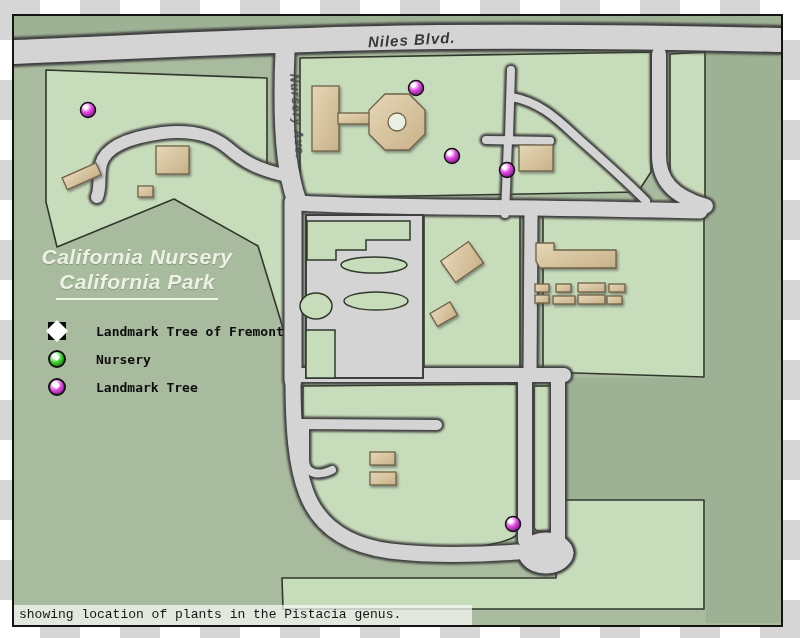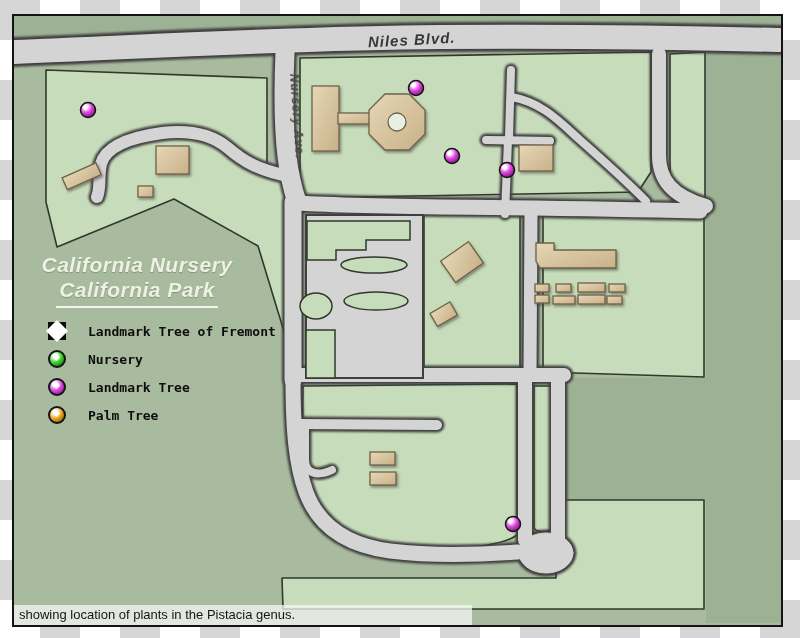--- a/index.html
+++ b/index.html
@@ -14,51 +14,51 @@
     background-color:#ffffff;
   }
   #map-frame{
     position:absolute;left:12px;top:14px;width:771px;height:613px;
     box-sizing:border-box;border:2px solid #141414;background:#a9bb9e;
   }
   #map-svg{position:absolute;left:0;top:0;}
 
   
   #title-block{
-    position:absolute;left:28px;top:252px;width:218px;text-align:center;
+    position:absolute;left:28px;top:244px;width:218px;text-align:center;
     color:#edf2e4;font-weight:bold;font-style:italic;font-size:21px;line-height:25px;
     letter-spacing:0.5px;text-shadow:0 1px 1px rgba(60,75,55,.35);
     font-family:"Liberation Sans",sans-serif;
   }
   #title-underline{width:162px;height:2px;background:#f2f6ea;margin:4px auto 0;}
 
   #legend{position:absolute;left:48px;top:317px;}
   .legend-item{display:flex;align-items:center;height:28px;}
   .legend-label{
-    margin-left:22px;font-family:"DejaVu Sans Mono",monospace;
+    margin-left:30px;font-family:"DejaVu Sans Mono",monospace;
     font-weight:bold;font-size:13px;color:#0d0d0d;white-space:nowrap;
   }
   .marker{width:18px;height:18px;position:relative;flex:0 0 auto;}
   .marker-ball{
     border-radius:50%;border:2px solid #141414;box-sizing:border-box;
   }
   .marker-ball .sparkle{
     position:absolute;left:4px;top:3px;width:5px;height:5px;background:#fff;
     transform:rotate(45deg);
   }
   .marker-diamond{background:#0a0a0a;}
   .marker-diamond .diamond-face{
     position:absolute;inset:-2px;background:#ffffff;
     clip-path:polygon(50% 0,100% 50%,50% 100%,0 50%);
   }
 
   #caption-bar{
     position:absolute;left:14px;top:605px;width:458px;height:20px;
     background:rgba(248,250,245,.72);
-    font-family:Liberation Sans, sans-serif;font-size:13px;line-height:20px;
+    font-family:Liberation Mono, monospace;font-size:13px;line-height:20px;
     color:#161616;padding-left:5px;box-sizing:border-box;white-space:nowrap;
   }
 </style>
 </head>
 <body>
 
 <div id="stage">
 
   <div id="map-frame">
     <svg id="map-svg" width="767" height="609" viewBox="14 16 767 609" xmlns="http://www.w3.org/2000/svg">
@@ -212,22 +212,16 @@
           <span class="sparkle"></span>
         </div>
         <span class="legend-label">Nursery</span>
       </div>
       <div class="legend-item">
         <div class="marker marker-ball" style="background: radial-gradient(circle at 35% 28%, rgb(255, 255, 255) 0px, rgb(255, 255, 255) 14%, rgb(224, 73, 224) 48%, rgb(109, 16, 118) 96%);">
           <span class="sparkle"></span>
         </div>
         <span class="legend-label">Landmark Tree</span>
       </div>
-      <div class="legend-item">
-        <div class="marker marker-ball" style="background: radial-gradient(circle at 35% 28%, rgb(255, 255, 255) 0px, rgb(255, 255, 255) 14%, rgb(242, 168, 33) 48%, rgb(122, 77, 5) 96%);">
-          <span class="sparkle"></span>
-        </div>
-        <span class="legend-label">Palm Tree</span>
-      </div>
     </div>
 
   <div id="caption-bar">showing location of plants in the Pistacia genus.</div>
 </div>
 
 </body></html>

